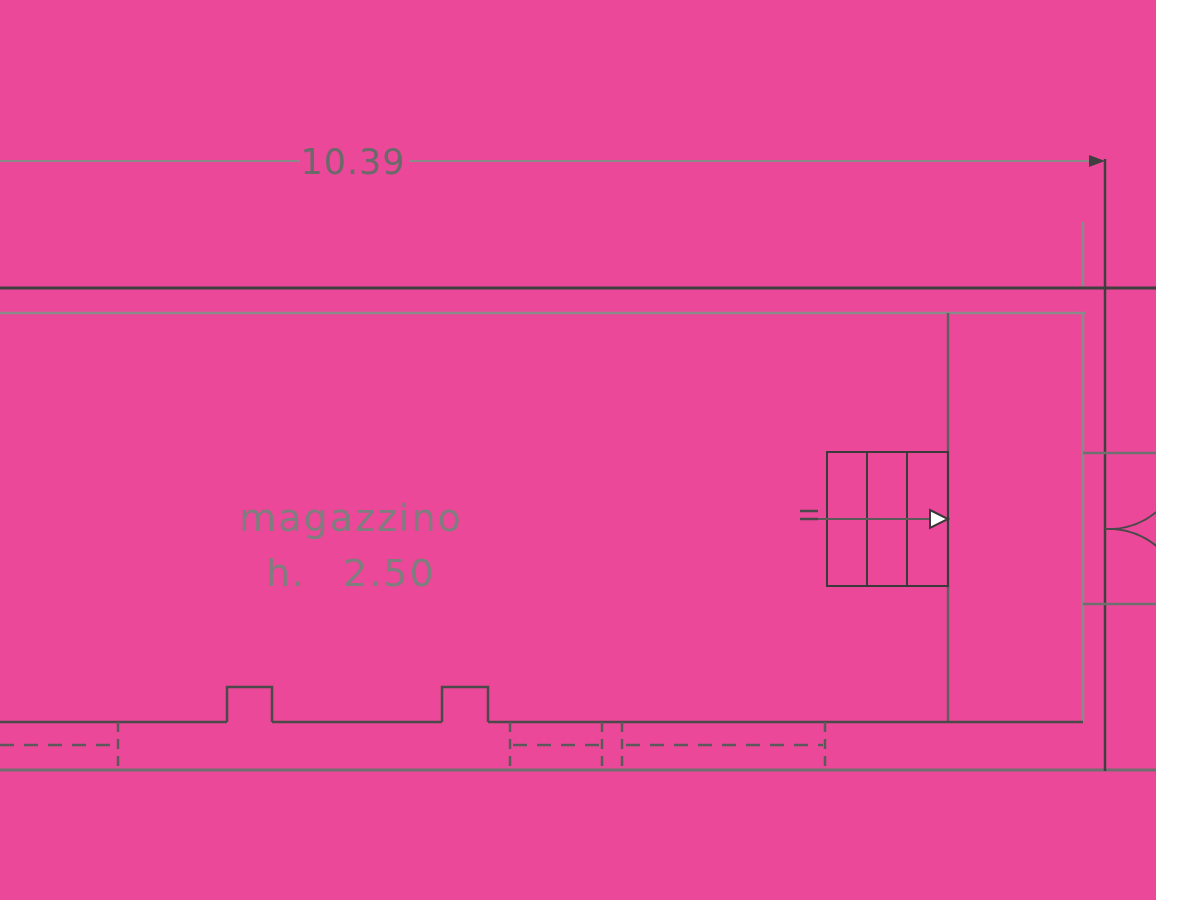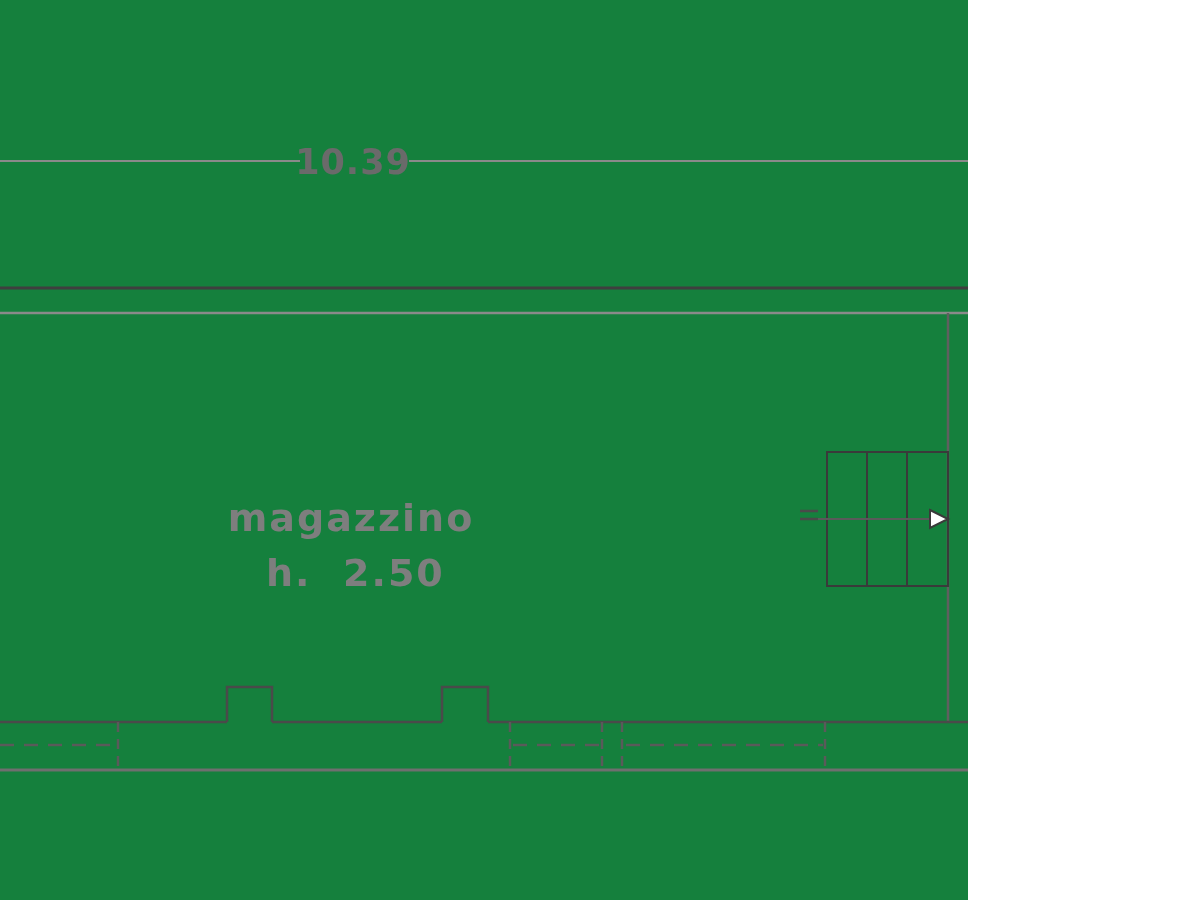--- a/index.html
+++ b/index.html
@@ -2,26 +2,25 @@
 <html><head>
 <meta charset="utf-8">
 <style>
   html, body {
     margin: 0;
     padding: 0;
     background: #ffffff;
   }
   #canvas {
     position: relative;
-    width: 968px;
+    width: 1156px;
     height: 900px;
-    background: #15803d;
+    background: #ec4899;
     overflow: hidden;
     font-family: "DejaVu Sans", "Liberation Sans", sans-serif;
-    font-weight: bold;
   }
   svg { display: block; }
   .t-dim {
     font-family: "DejaVu Sans", "Liberation Sans", sans-serif;
     font-size: 35px;
     fill: #6a6a6a;
     letter-spacing: 1px;
   }
   .t-room {
     font-family: "DejaVu Sans", "Liberation Sans", sans-serif;

